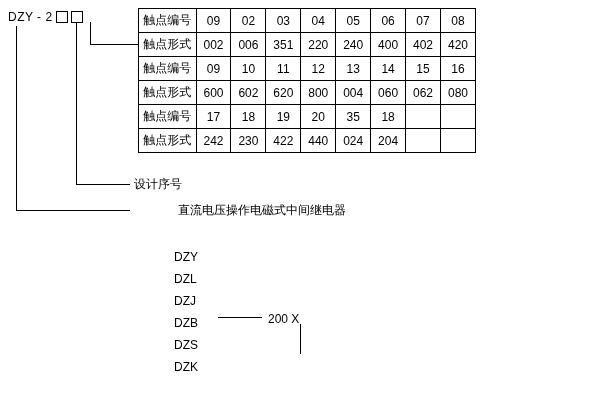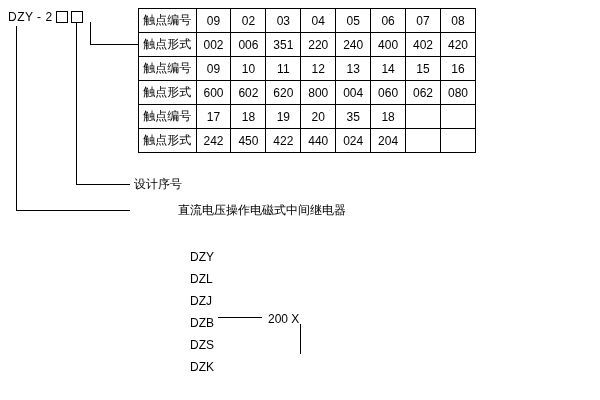--- a/index.html
+++ b/index.html
@@ -85,21 +85,20 @@
     font-family: Liberation Mono, monospace;
   }
 
   
   #series-list {
     position: absolute;
     left: 174px;
     top: 246px;
     font-size: 12px;
     line-height: 22px;
-    margin-left: 16px;
   }
   #series-list div {
     height: 22px;
   }
   #series-200x {
     position: absolute;
     left: 212px;
     top: 312px;
     font-size: 12px;
     white-space: nowrap;
@@ -183,21 +182,21 @@
         <td class="cell">19</td>
         <td class="cell">20</td>
         <td class="cell">35</td>
         <td class="cell">18</td>
         <td class="cell"></td>
         <td class="cell"></td>
       </tr>
       <tr>
         <td class="rowhead">触点形式</td>
         <td class="cell">242</td>
-        <td class="cell">450</td>
+        <td class="cell">230</td>
         <td class="cell">422</td>
         <td class="cell">440</td>
         <td class="cell">024</td>
         <td class="cell">204</td>
         <td class="cell"></td>
         <td class="cell"></td>
       </tr>
     </tbody>
   </table>
 

